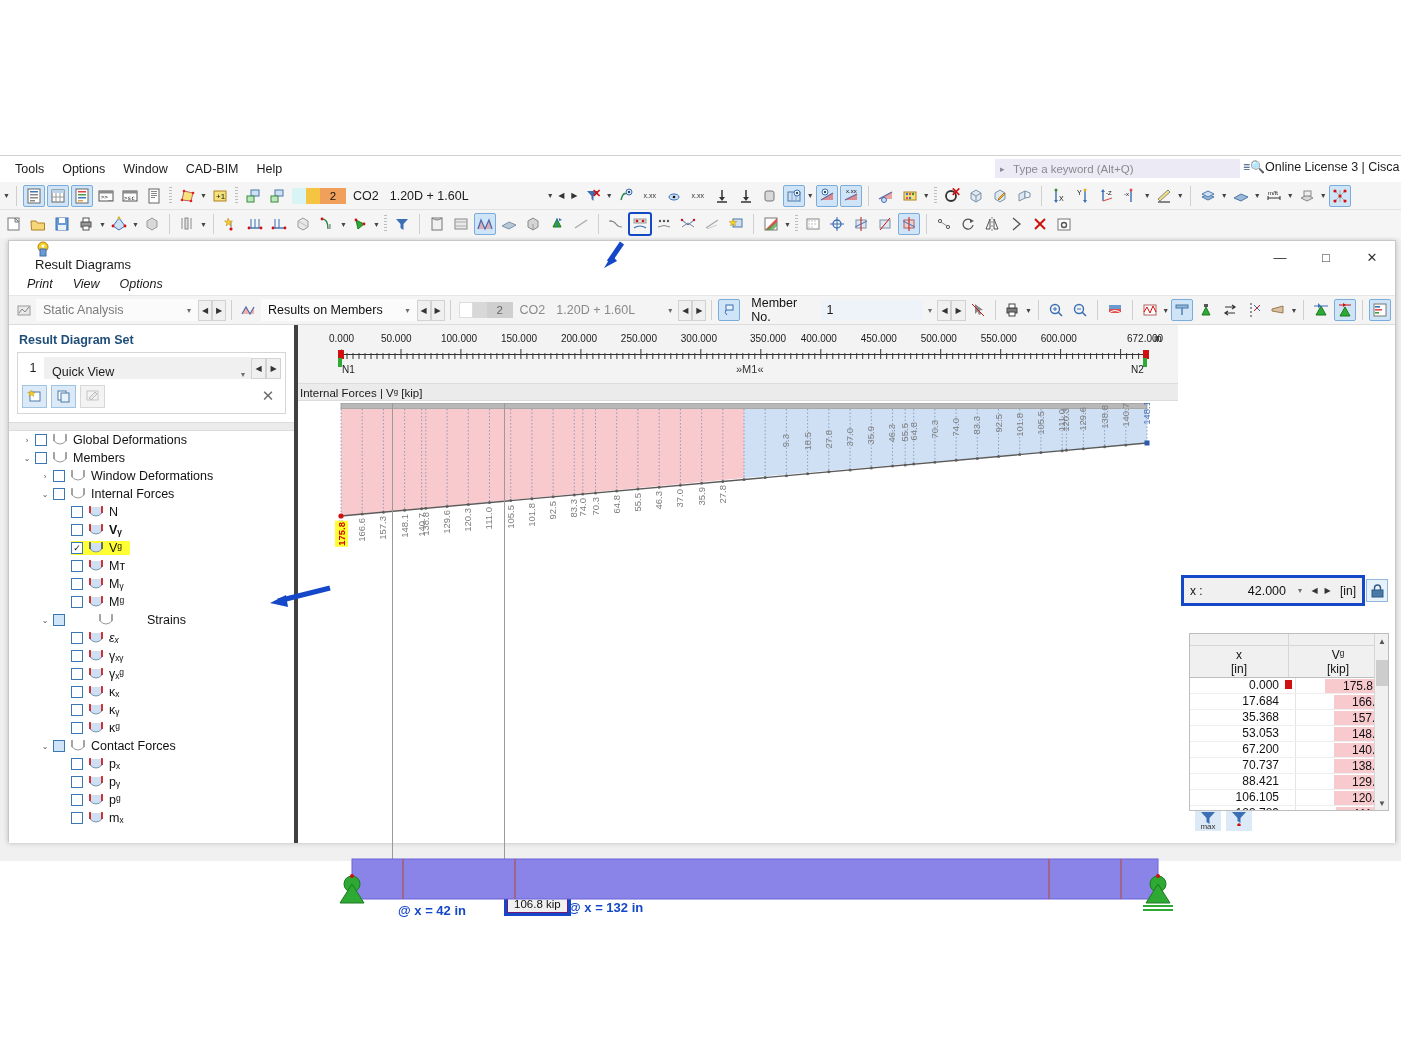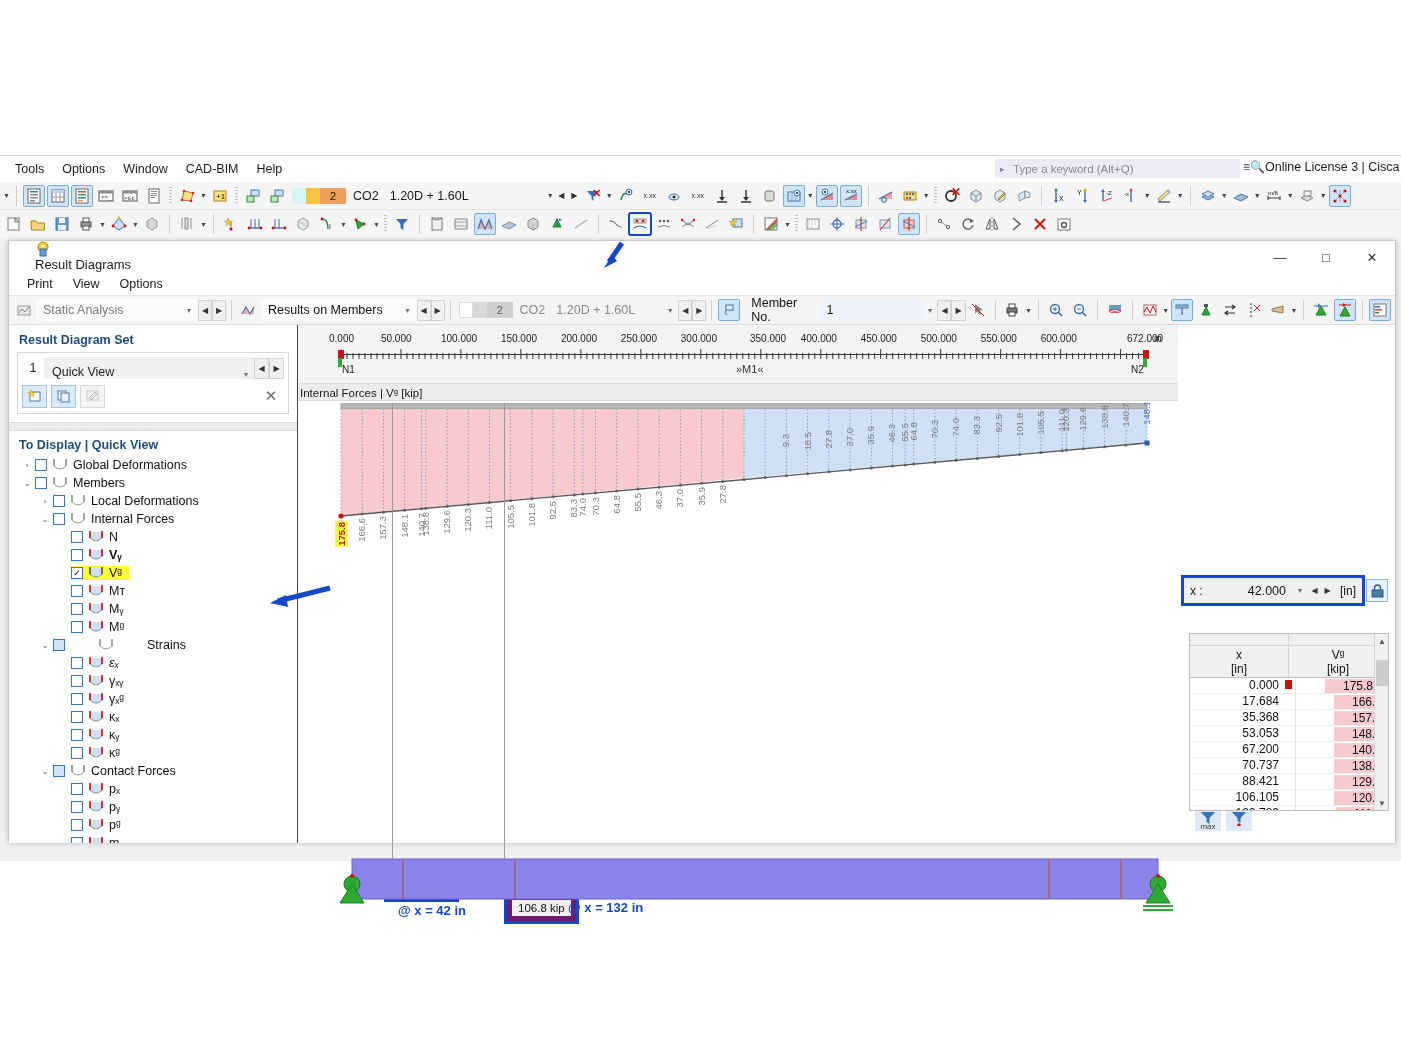--- a/index.html
+++ b/index.html
@@ -68,36 +68,36 @@
     background:#ffffff; border:1px solid #c8c8c8; box-shadow:0 1px 5px rgba(0,0,0,.22);
   }
   .rdTitle { height:32px; background:#ffffff; display:flex; align-items:flex-start;
      padding-left:26px; position:relative;flex-direction:column; }
   .rdIcon { width:16px; height:16px; margin-right:8px; position:relative; }
   .rdTitleTxt { font-size:13px; color:#1b1b1b; }
   .winbtns { position:absolute; right:0; top:0; display:flex; }
   .winbtn { width:46px; height:32px; display:flex; align-items:center; justify-content:center;
      font-size:13px; color:#333; }
 
-  .rdMenu { height:22px; display:flex; align-items:center; padding-left:8px; background:#fff; }
+  .rdMenu { height:22px; display:flex; align-items:center; padding-left:8px; background:#fff;font-style:italic; }
   .rdMenu .mi { padding:2px 10px; font-size:12.5px; color:#1b1b1b; }
 
   .rdTools { height:30px; background:#f4f4f4; border-top:1px solid #e6e6e6;
      border-bottom:1px solid #dcdcdc; display:flex; align-items:center; padding:0 3px; }
   .rdCombo { display:flex; align-items:center; height:22px; background:#fbfbfb;
      border:1px solid transparent; }
   .rdCombo .lbl { font-size:12.5px; color:#7b7b7b; padding:0 6px; }
   .cbArrow { width:16px; display:flex; align-items:center; justify-content:center;
      font-size:8px; color:#6c6c6c; }
   .spinBtn { width:15px; height:21px; background:#f0f0f0; border:1px solid #d2d2d2;
      display:flex; align-items:center; justify-content:center; font-size:8px; color:#333; }
 
   
   .rdBody { display:flex; height:518px; }
-  .leftPanel { width:289px; border-right:1px solid #404040; background:#ffffff;
+  .leftPanel { width:289px; border-right:4px solid #404040; background:#ffffff;
      display:flex; flex-direction:column; }
   .panelHdr { font-size:12.5px; font-weight:bold; color:#1f4e79; padding:8px 8px 5px 10px; }
   .setBox { margin:0 8px; border:1px solid #d6d6d6; background:#fff; padding:4px; }
   .setRow { display:flex; align-items:center; height:22px; }
   .setNum { width:22px; font-size:12.5px; text-align:center; color:#1b1b1b; }
   .setCombo { flex:1; height:22px; background:#f0f0f0; display:flex; align-items:flex-end;
      padding-left:8px; font-size:12.5px; color:#1b1b1b; }
   .setBtnRow { display:flex; align-items:center; height:26px; margin-top:4px; }
   .sbtn { width:25px; height:23px; margin-right:4px; border:1px solid #9fc3e3; background:#dceaf7;
      display:flex; align-items:center; justify-content:center; }
@@ -159,21 +159,21 @@
      border-left:1px solid #d6d6d6; }
   .scThumb { position:absolute; left:1px; top:26px; width:12px; height:26px; background:#cdcdcd; }
   .scArr { position:absolute; left:0; width:14px; height:14px; display:flex; align-items:center;
      justify-content:center; font-size:8px; color:#555; }
   .tblBtns { position:absolute; left:1186px; top:570px; display:flex; }
   .fbtn { width:26px; height:20px; background:#dceaf7; margin-right:5px; position:relative;
      display:flex; align-items:flex-end; justify-content:center; }
   .fbtn .fl { font-size:8px; color:#333; }
 
   
-  .callout { position:absolute; background:#f0f0f0; border:5px solid #701a75;
+  .callout { position:absolute; background:#f0f0f0; border:1px solid #701a75;
      font-size:11.5px; color:#111; padding:2px 6px; }
   .calloutSel { outline:3px solid #1548c8; outline-offset:0px; }
   .atx { position:absolute; font-size:13px; font-weight:bold; color:#1548c8; }
 
   .vlabel { position:absolute; font-size:9.5px; color:#7d7d7d;
      writing-mode:vertical-rl; transform:rotate(180deg); white-space:nowrap; }
   .vlabel.blue { color:#3f6fb5; }
   .vlabel.hlred { color:#cc0000; background:#ffff33; font-weight:bold; padding:1px 1px; }
 
   .bluearrow { position:absolute; pointer-events:none; }
@@ -981,21 +981,20 @@
           <div class="sbtn dis">
             <svg width="16" height="16">
                 <rect x="2" y="3" width="11" height="9" fill="#f3f3f3" stroke="#c5c5c5"></rect>
                 <path d="M4 10 L10 4 L12 6 L6 12 Z" fill="#e8e8e8" stroke="#bbb"></path>
               </svg>
           </div>
           <div class="xbtn">✕</div>
         </div>
       </div>
       <div class="graySep"></div>
-      <div class="treeHdr">To Display | Quick View</div>
       <div class="tree" id="tree">
           <div class="trow" style="padding-left: 6px;">
             <div class="tw">›</div>
             <div style="display: flex; align-items: center;">
               <div class="cbx"></div>
               <div class="ticon">
                 <svg width="17" height="13">
                   <path d="M2 2 L2 8 Q8 14 14 8 L14 2" fill="#fff" stroke="#999" stroke-width="1"></path>
                   <line x1="2" y1="1" x2="2" y2="8" stroke="#999" stroke-width="1.6"></line>
                   <line x1="14" y1="1" x2="14" y2="8" stroke="#999" stroke-width="1.6"></line>
@@ -1022,21 +1021,21 @@
             <div class="tw">›</div>
             <div style="display: flex; align-items: center;">
               <div class="cbx"></div>
               <div class="ticon">
                 <svg width="17" height="13">
                   <path d="M2 2 L2 8 Q8 14 14 8 L14 2" fill="#fff" stroke="#999" stroke-width="1"></path>
                   <line x1="2" y1="1" x2="2" y2="8" stroke="#999" stroke-width="1.6"></line>
                   <line x1="14" y1="1" x2="14" y2="8" stroke="#999" stroke-width="1.6"></line>
                 </svg>
               </div>
-              <div class="tlabel">Local Deformations</div>
+              <div class="tlabel">Window Deformations</div>
             </div>
           </div>
           <div class="trow" style="padding-left: 24px;">
             <div class="tw">⌄</div>
             <div style="display: flex; align-items: center;">
               <div class="cbx"></div>
               <div class="ticon">
                 <svg width="17" height="13">
                   <path d="M2 2 L2 8 Q8 14 14 8 L14 2" fill="#fff" stroke="#999" stroke-width="1"></path>
                   <line x1="2" y1="1" x2="2" y2="8" stroke="#999" stroke-width="1.6"></line>

